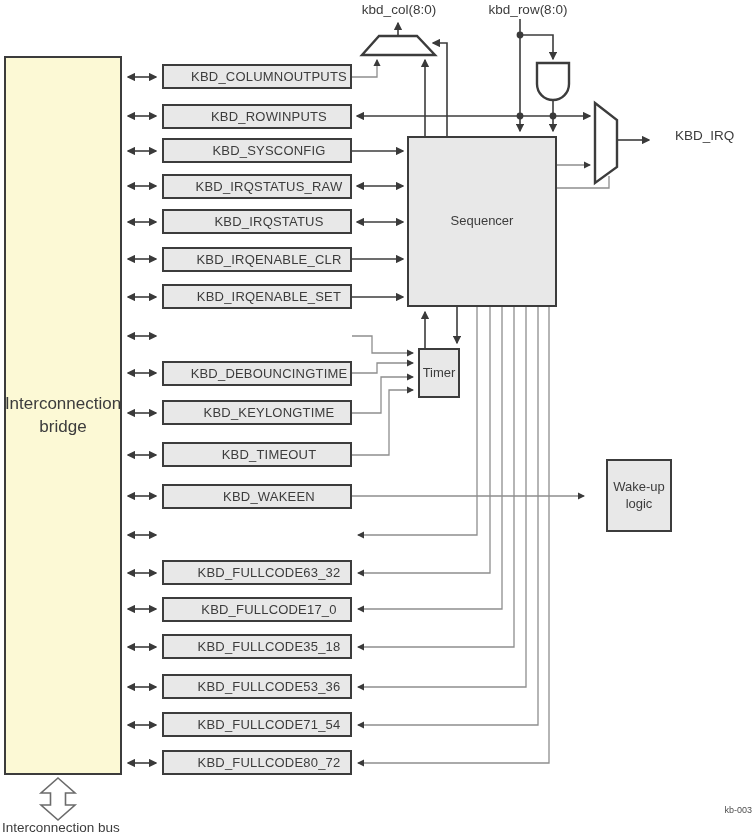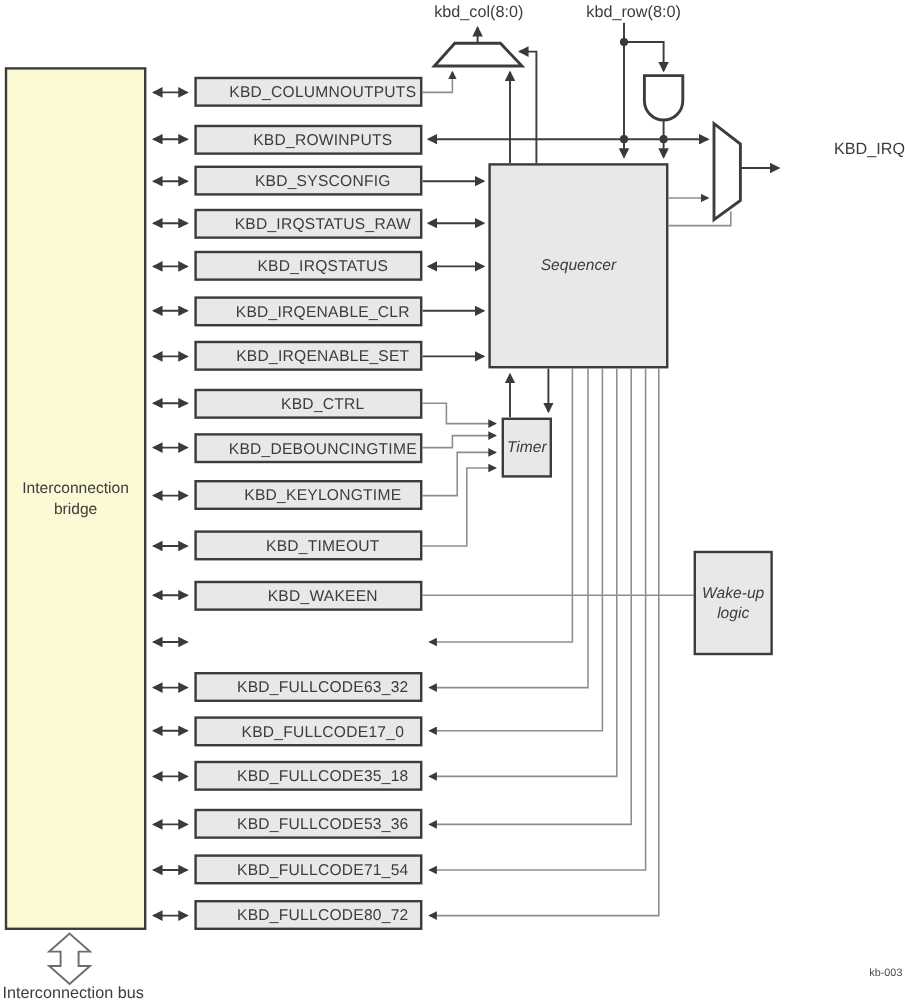--- a/index.html
+++ b/index.html
@@ -10,27 +10,27 @@
   .wires{position:absolute;left:0;top:0;}
   .reg{
     position:absolute;left:162px;width:190px;height:25px;box-sizing:border-box;
     background:#e8e8e8;border:2px solid #3c3c3c;
     display:flex;align-items:center;justify-content:center;
     font-size:13px;letter-spacing:.2px;white-space:nowrap;padding-left:24px;
   }
   .block{
     position:absolute;box-sizing:border-box;background:#e8e8e8;border:2px solid #3c3c3c;
     display:flex;align-items:center;justify-content:center;text-align:center;
-    font-size:13px;line-height:1.25;font-style:italic;
+    font-size:13px;line-height:1.25;
   }
   .bridge{
     position:absolute;left:4px;top:56px;width:118px;height:719px;box-sizing:border-box;
     background:#fcf9d5;border:2px solid #3c3c3c;
     display:flex;align-items:center;justify-content:center;text-align:center;
-    font-size:13px;line-height:1.3;
+    font-size:17px;line-height:1.3;
   }
   .siglabel{position:absolute;font-size:13.5px;white-space:nowrap;}
   .center-x{transform:translateX(-50%);}
   .watermark{position:absolute;font-size:9px;color:#4d4d4d;}
 </style>
 </head>
 <body>
 
 <div class="canvas">
 
@@ -134,44 +134,43 @@
     <span>Interconnection bridge</span>
   </div>
 
   <div class="reg" style="top:64px">KBD_COLUMNOUTPUTS</div>
   <div class="reg" style="top:104px">KBD_ROWINPUTS</div>
   <div class="reg" style="top:138px">KBD_SYSCONFIG</div>
   <div class="reg" style="top:174px">KBD_IRQSTATUS_RAW</div>
   <div class="reg" style="top:209px">KBD_IRQSTATUS</div>
   <div class="reg" style="top:284px">KBD_IRQENABLE_SET</div>
   <div class="reg" style="top:247px">KBD_IRQENABLE_CLR</div>
-  <div class="reg" style="top:324px">KBD_CTRL</div>
   <div class="reg" style="top:361px">KBD_DEBOUNCINGTIME</div>
   <div class="reg" style="top:400px">KBD_KEYLONGTIME</div>
   <div class="reg" style="top:442px">KBD_TIMEOUT</div>
   <div class="reg" style="top:484px">KBD_WAKEEN</div>
   <div class="reg" style="top:560px">KBD_FULLCODE63_32</div>
   <div class="reg" style="top:597px">KBD_FULLCODE17_0</div>
   <div class="reg" style="top:634px">KBD_FULLCODE35_18</div>
   <div class="reg" style="top:674px">KBD_FULLCODE53_36</div>
   <div class="reg" style="top:712px">KBD_FULLCODE71_54</div>
   <div class="reg" style="top:750px">KBD_FULLCODE80_72</div>
 
   <div class="block" style="left:407px;top:136px;width:150px;height:171px;border-width:2.5px;">
     <span>Sequencer</span>
   </div>
 
   <div class="block" style="left:418px;top:348px;width:42px;height:50px;">
     <span>Timer</span>
   </div>
 
-  <div class="block" style="left:578px;top:459px;width:66px;height:87px;padding:0 2px;">
+  <div class="block" style="left:606px;top:459px;width:66px;height:73px;padding:0 2px;">
     <span>Wake-up logic</span>
   </div>
 
   <div class="siglabel center-x" style="left:399px;top:2px;">kbd_col(8:0)</div>
   <div class="siglabel center-x" style="left:528px;top:2px;">kbd_row(8:0)</div>
-  <div class="siglabel" style="left:675px;top:116px;margin-left:20px;">KBD_IRQ</div>
+  <div class="siglabel" style="left:675px;top:128px;">KBD_IRQ</div>
   <div class="siglabel" style="left:2px;top:820px;">Interconnection bus</div>
 
   <div class="watermark" style="right:2px;top:805px;margin-left:13px;">kb-003</div>
 
 </div>
 
 </body></html>

